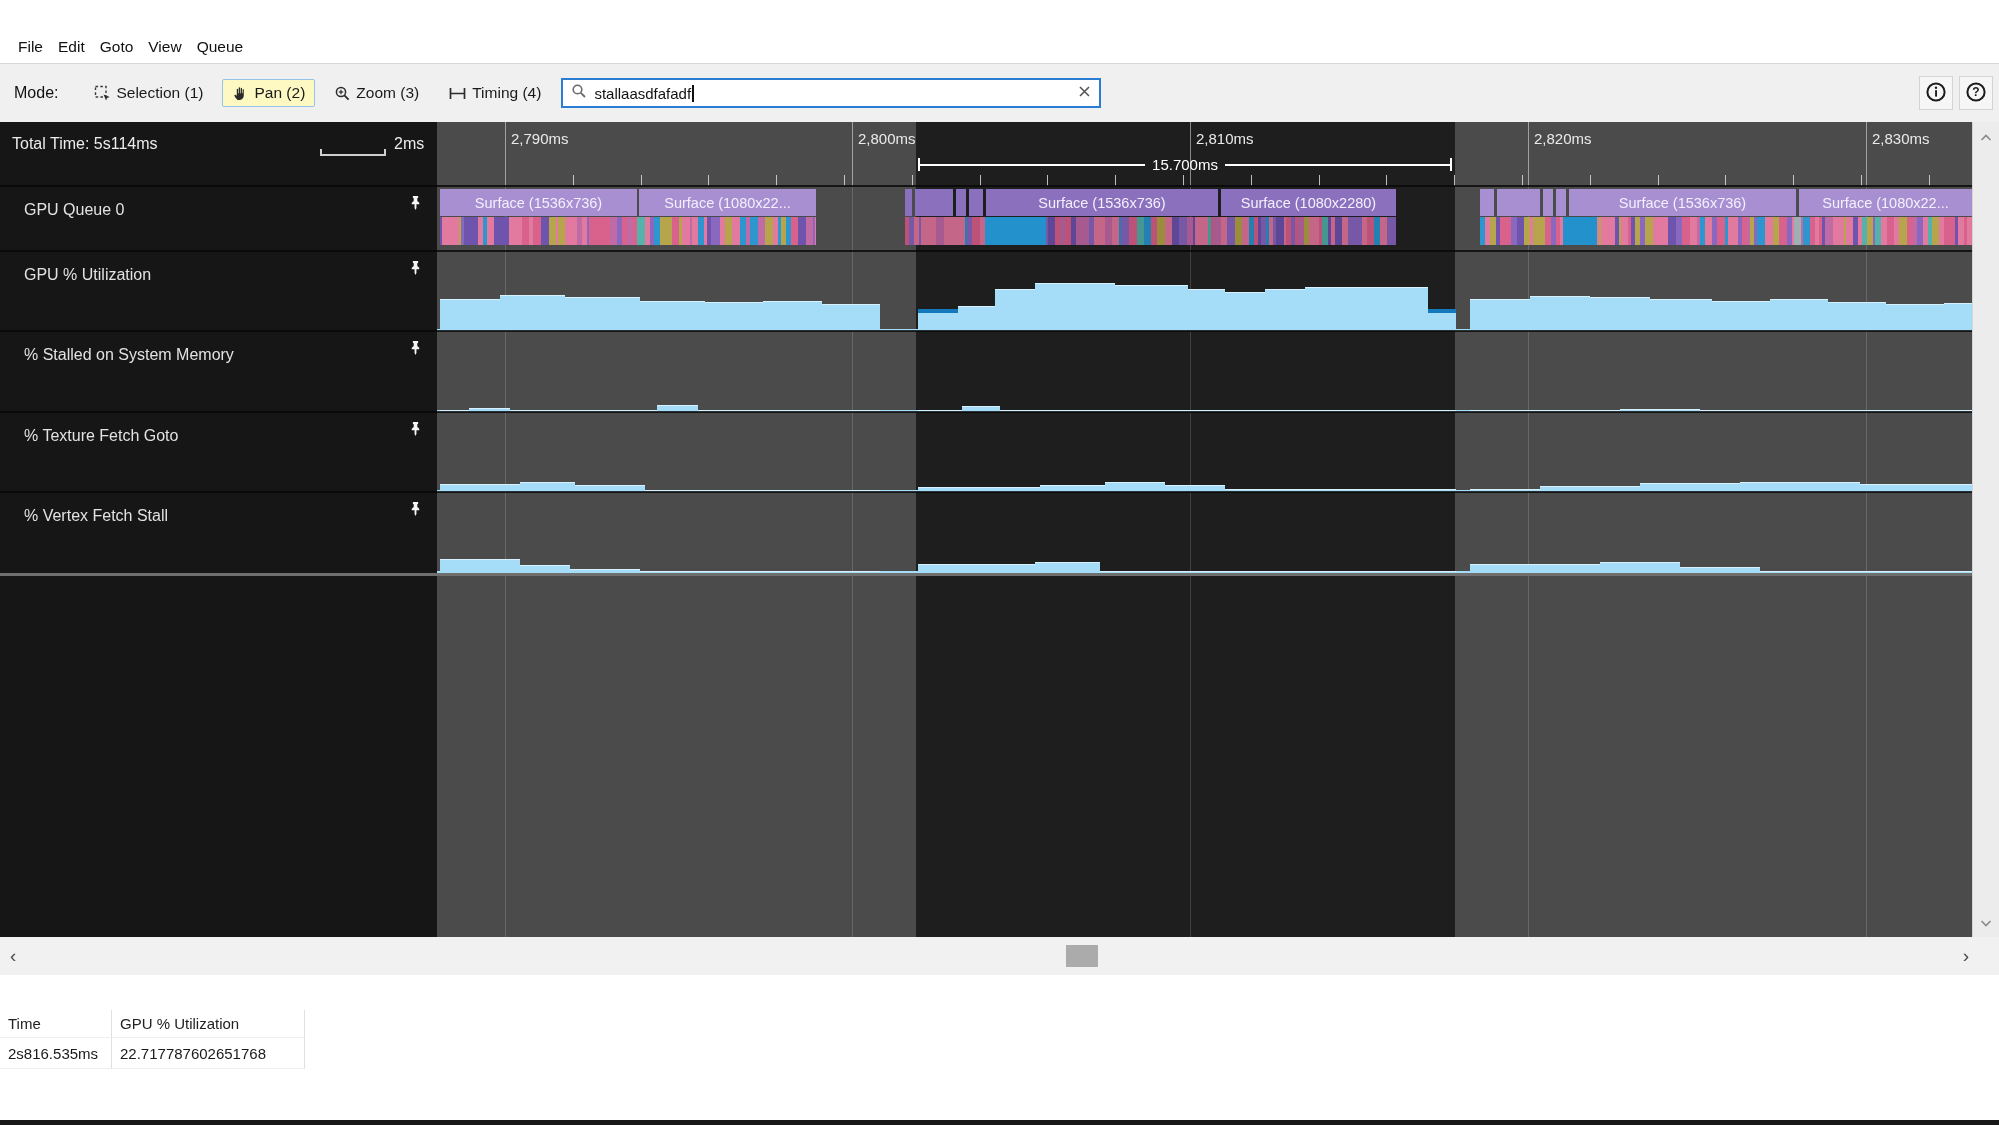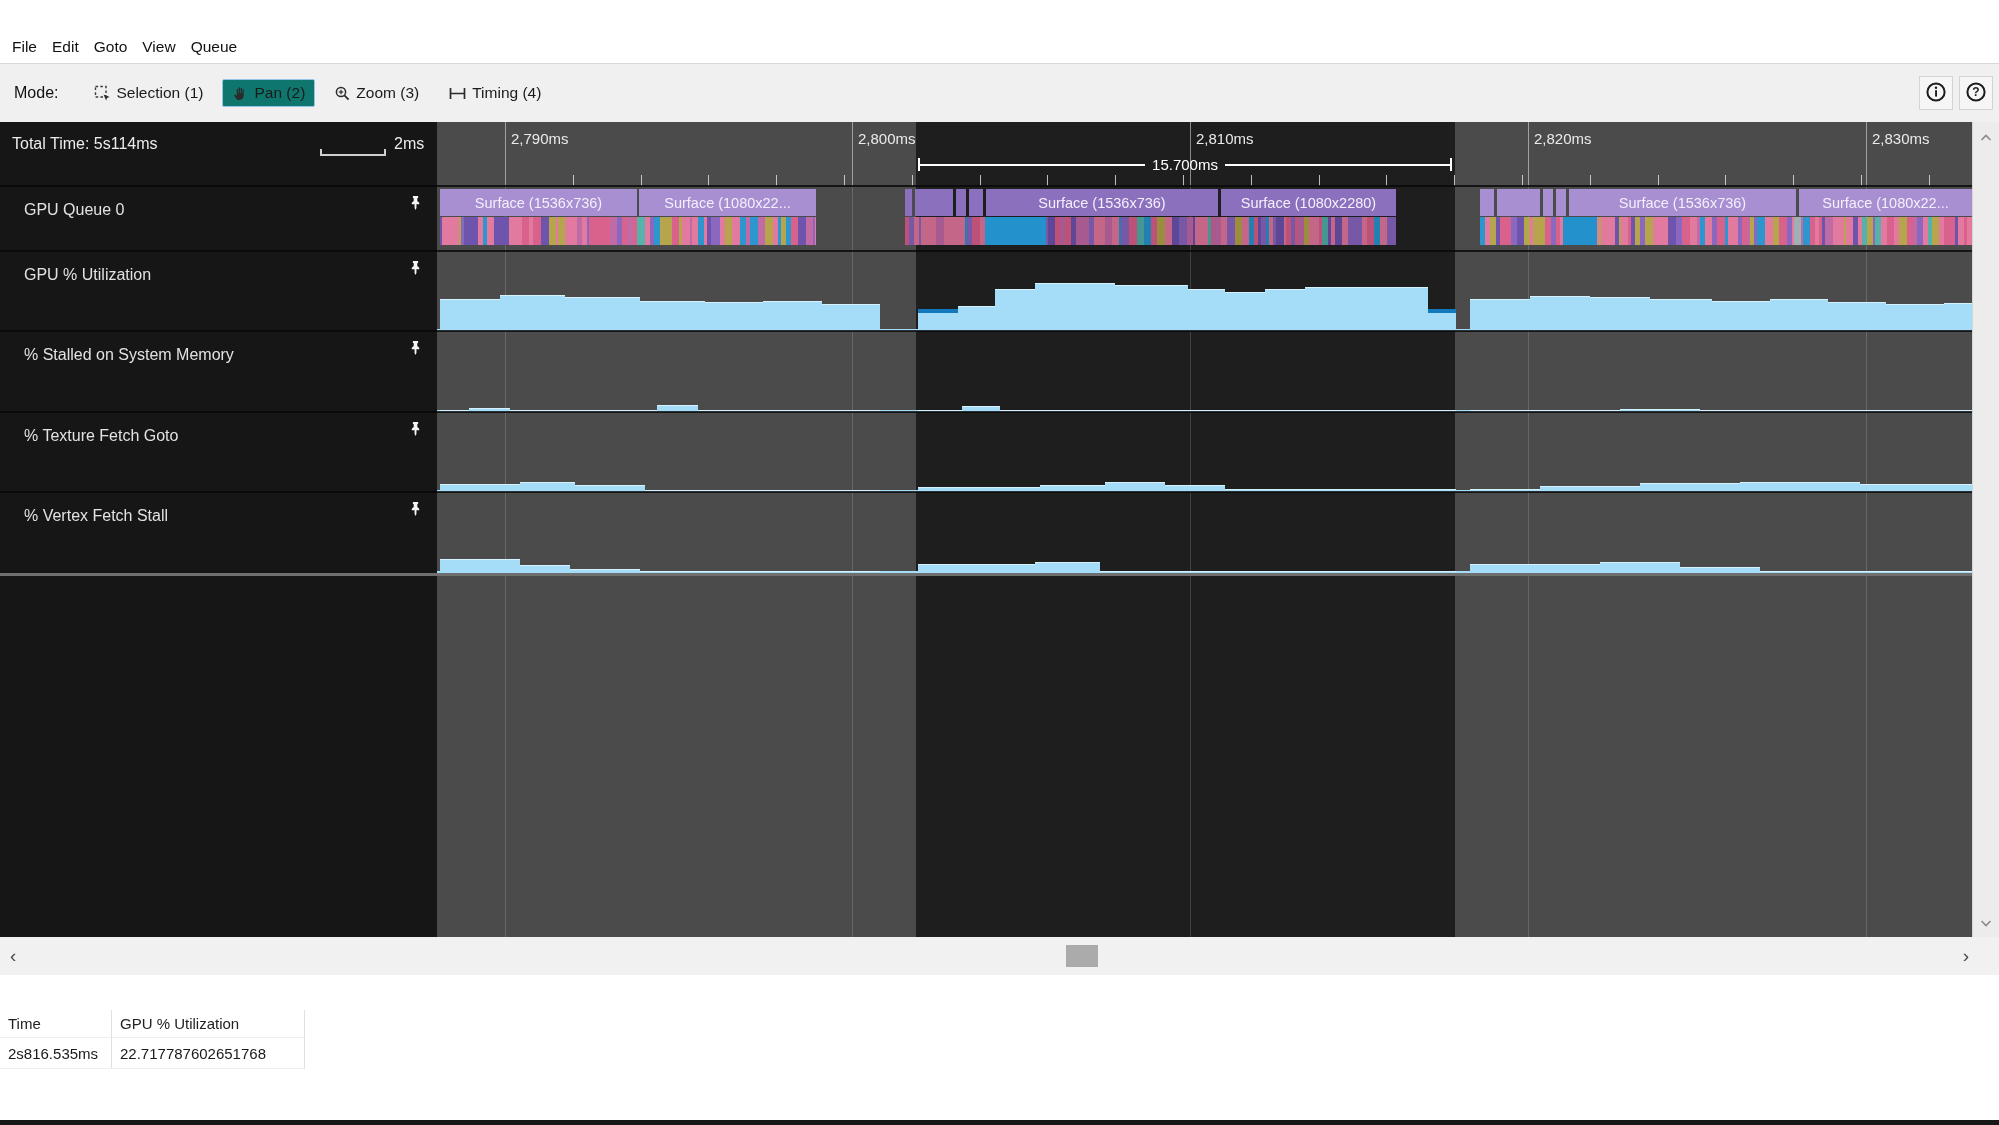--- a/index.html
+++ b/index.html
@@ -11,30 +11,30 @@
   .appicon{width:18px;height:18px;border-radius:50%;margin:0 9px 0 8px;
            background:conic-gradient(from 210deg,#2a5fd0,#2fc177,#17b2d2,#2a5fd0);box-shadow:inset 0 0 2px rgba(0,0,0,.5);}
   .title{font-size:15.5px;color:#111;}
   .wincontrols{margin-left:auto;display:flex;height:100%;}
   .wc{width:46px;height:100%;display:flex;align-items:center;justify-content:center;}
   .minline{width:11px;height:1.6px;background:#222;display:inline-block;}
   .maxbox{width:10px;height:10px;border:1.4px solid #222;display:inline-block;}
 
   
   .menubar{position:absolute;left:0;top:30px;width:100%;height:34px;background:#fff;
-           border-bottom:1px solid #d8d8d8;display:flex;align-items:center;padding-left:12px;box-sizing:border-box;}
+           border-bottom:1px solid #d8d8d8;display:flex;align-items:center;padding-left:18px;box-sizing:border-box;}
   .menu-item{font-size:15.5px;margin-right:15px;color:#111;}
 
   
   .toolbar{position:absolute;left:0;top:64px;width:100%;height:58px;background:#f0f0f0;
            display:flex;align-items:center;box-sizing:border-box;}
   .modelabel{font-size:16px;margin-left:14px;color:#111;}
   .modes{display:flex;align-items:center;gap:9px;margin-left:26px;}
   .mode{display:flex;align-items:center;gap:5px;padding:4px 9px;font-size:15.5px;border:1px solid transparent;border-radius:2px;}
-  .mode.active{background:#0f766e;border-color:#96c3e8;}
+  .mode.active{background:#fef9c3;border-color:#96c3e8;}
   .mode .ic{display:flex;align-items:center;}
   .searchbox{margin-left:10px;width:540px;height:30px;background:#fff;border:2px solid #2b7cd3;
              display:flex;align-items:center;padding:0 8px;box-sizing:border-box;}
   .searchval{font-size:15px;color:#111;margin-left:7px;white-space:pre;}
   .caret{width:1.5px;height:17px;background:#111;margin-left:1px;}
   .sb-spacer{flex:1;}
   .tbright{margin-left:auto;display:flex;gap:6px;margin-right:6px;}
   .tbbtn{width:34px;height:34px;background:#f6f6f6;border:1px solid #d4d4d4;display:flex;
          align-items:center;justify-content:center;padding:0;}
 
@@ -144,20 +144,32 @@
         </div>
         <div class="mode">
           <span class="ic">
             <svg width="19" height="15" viewBox="0 0 19 15">
               <path d="M2.5 2v11M16.5 2v11M2.5 7.5h14" stroke="#2b2b2b" stroke-width="1.7" fill="none"></path>
             </svg>
           </span>
           <span>Timing (4)</span>
         </div>
       </div>
+    <div class="searchbox">
+      <span class="ic" id="searchicon"><svg width="16" height="16" viewBox="0 0 16 16">
+            <circle cx="6.5" cy="6.5" r="4.3" fill="none" stroke="#6b6b6b" stroke-width="1.6"></circle>
+            <line x1="9.8" y1="9.8" x2="14" y2="14" stroke="#6b6b6b" stroke-width="1.8"></line>
+          </svg></span>
+      <span class="searchval">stallaasdfafadf</span>
+      <span class="caret"></span>
+      <span class="sb-spacer"></span>
+      <span class="ic" id="clearicon"><svg width="13" height="13" viewBox="0 0 13 13">
+            <path d="M2 2l9 9M11 2l-9 9" stroke="#555" stroke-width="1.6"></path>
+          </svg></span>
+    </div>
     <div class="tbright">
       <button class="tbbtn" id="infobtn">
           <span><svg width="22" height="22" viewBox="0 0 22 22">
               <circle cx="11" cy="11" r="8.6" fill="none" stroke="#1b1b1b" stroke-width="2"></circle>
               <circle cx="11" cy="6.8" r="1.2" fill="#1b1b1b"></circle>
               <rect x="10.1" y="9.2" width="1.9" height="6.4" fill="#1b1b1b"></rect>
             </svg></span>
         </button>
       <button class="tbbtn" id="helpbtn">
           <span><svg width="22" height="22" viewBox="0 0 22 22">

